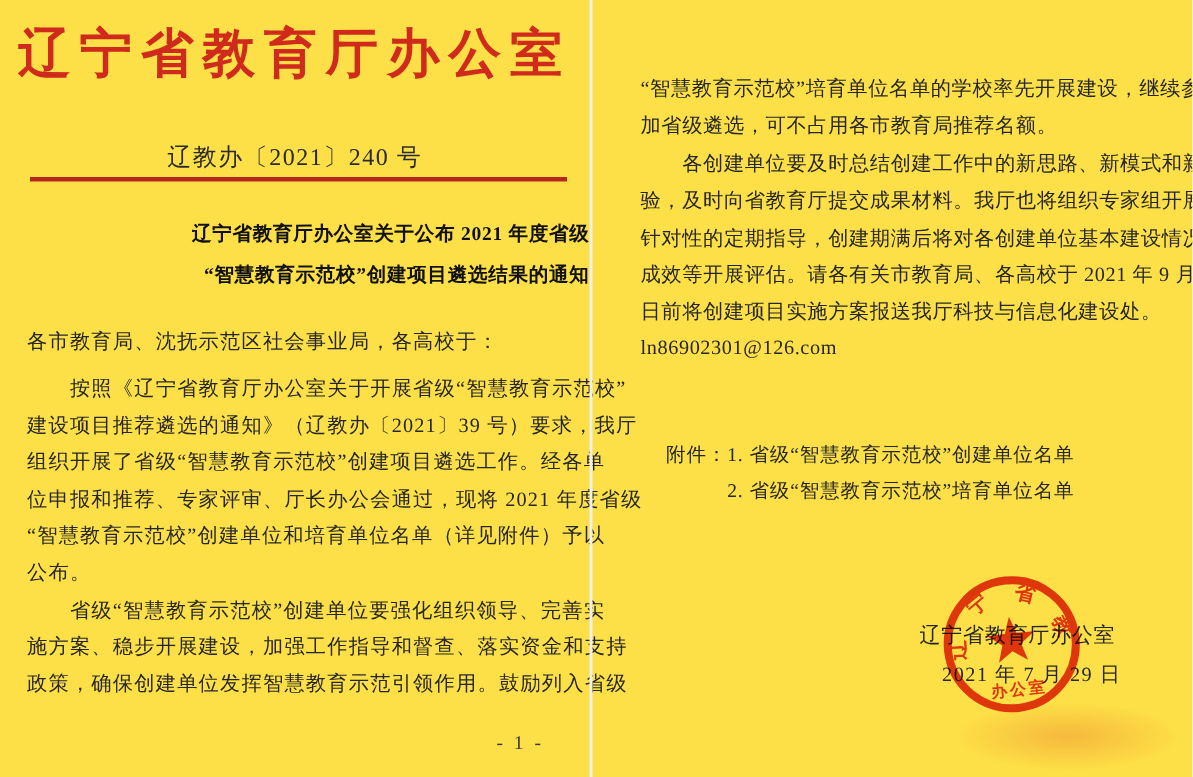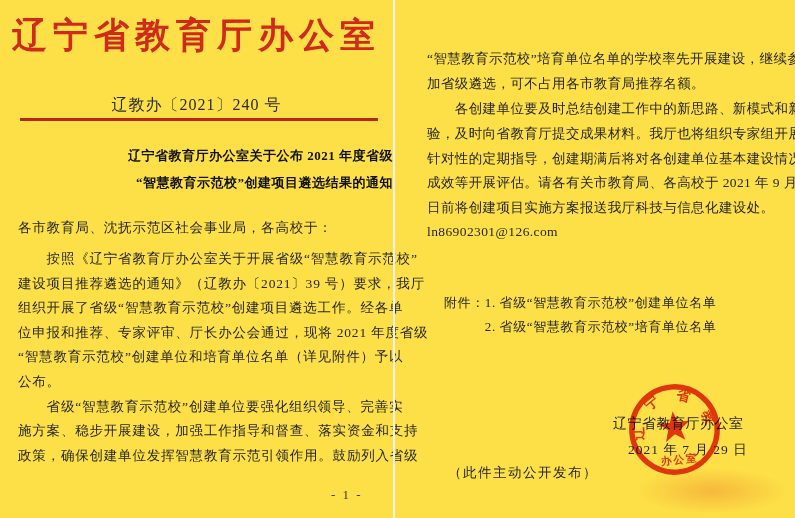--- a/index.html
+++ b/index.html
@@ -94,21 +94,20 @@
         <div class="line">ln86902301@126.com</div>
       </div>
     <div class="attach">
         <div class="line">附件：1. 省级“智慧教育示范校”创建单位名单</div>
         <div class="line">　　　2. 省级“智慧教育示范校”培育单位名单</div>
       </div>
 
     <div class="smudge"></div>
     <div class="signer">辽宁省教育厅办公室</div>
     <div class="sign-date">2021 年 7 月 29 日</div>
-    <div class="public-note">（此件主动公开发布）</div>
 
     <svg class="seal" viewBox="0 0 100 100">
       <circle class="seal-ring" cx="50" cy="50" r="44"></circle>
       <polygon class="seal-star" points="50,31 54,42.5 66.2,42.7 56.5,50.1 60,61.8 50,54.8 40,61.8 43.5,50.1 33.8,42.7 46,42.5"></polygon>
       <path id="sealArc" d="M 19,63 A 33,33 0 1 1 81,63" fill="none"></path>
       <text class="seal-arc-text">
         <textPath href="#sealArc" startOffset="6" textLength="168" lengthAdjust="spacing">辽宁省教育厅</textPath>
       </text>
       <text class="seal-bottom" x="52" y="85">办公室</text>
     </svg>

